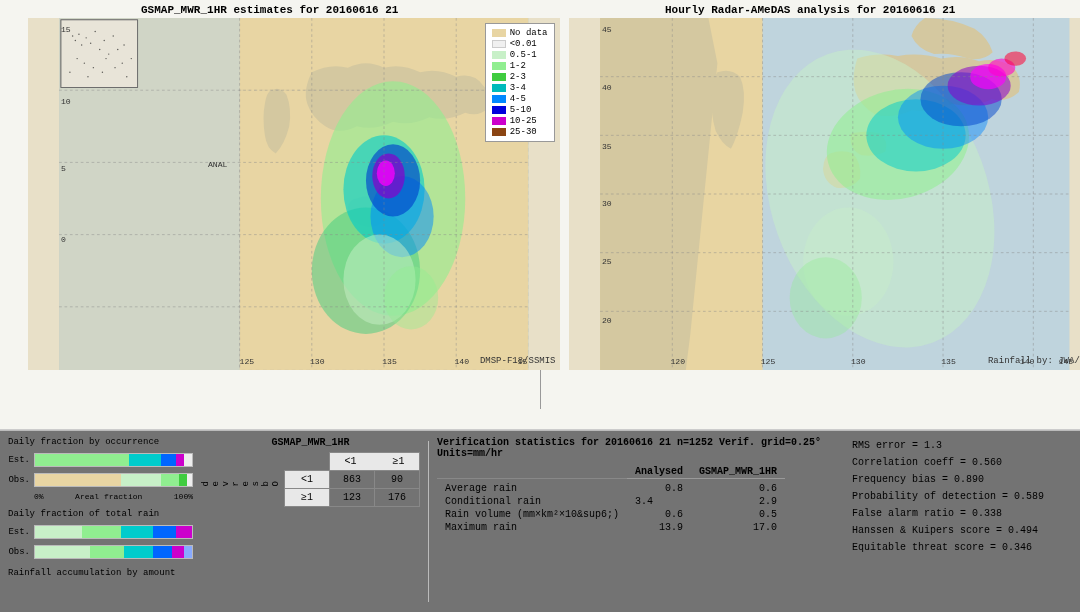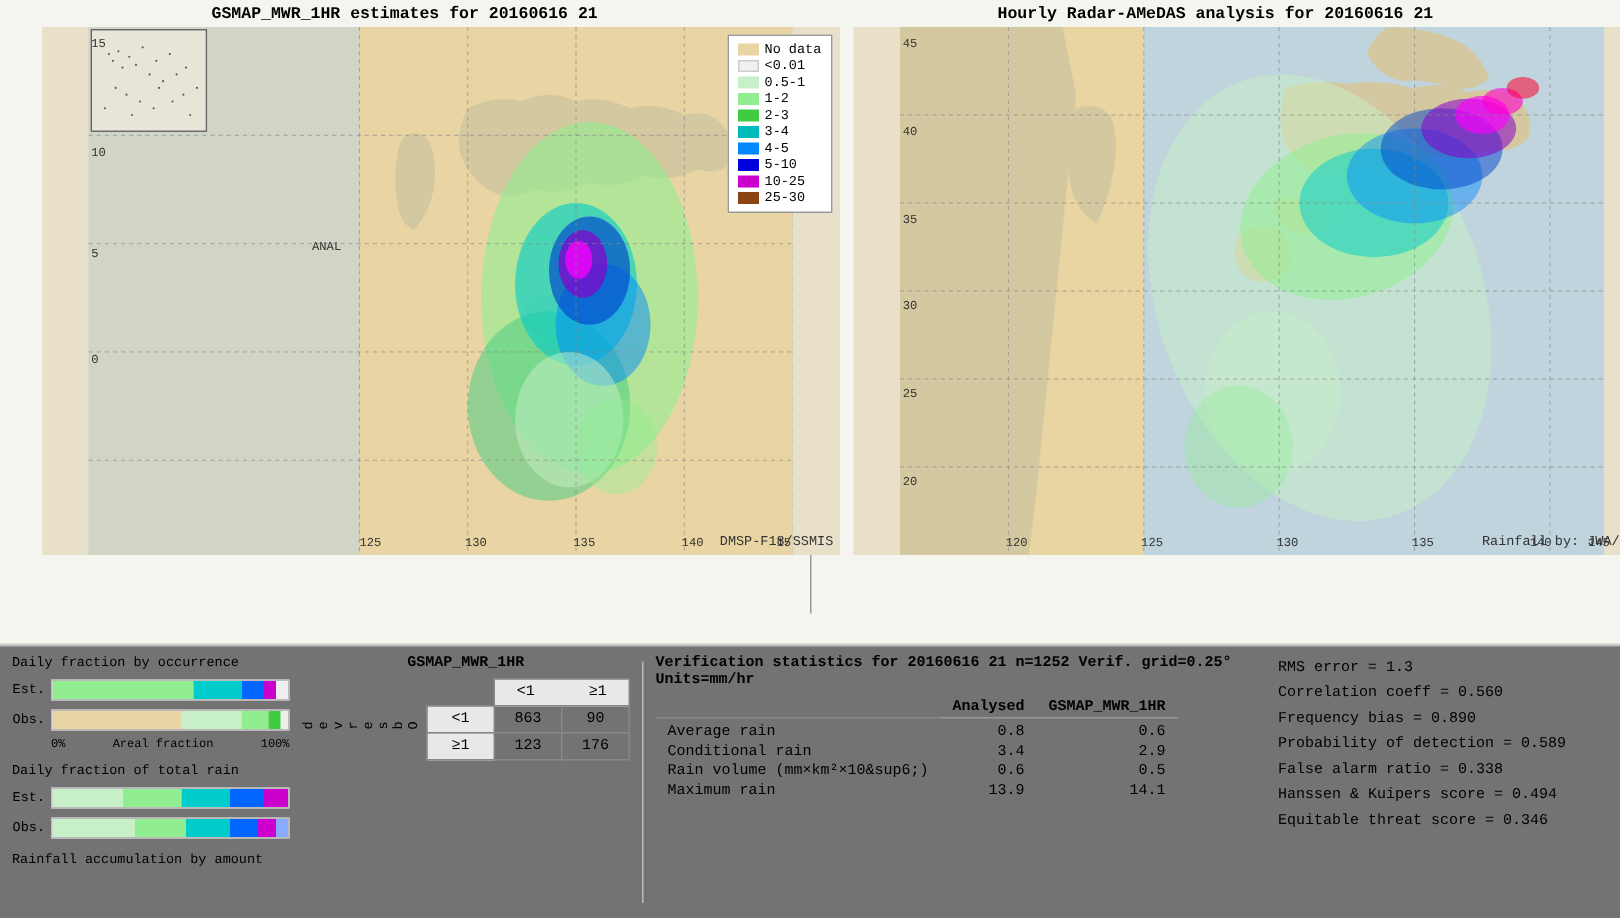--- a/index.html
+++ b/index.html
@@ -573,32 +573,32 @@
             <tr>
               <td colspan="3" style="border-top:1px solid #888;padding:0;height:3px;"></td>
             </tr>
             <tr>
               <td>Average rain</td>
               <td style="text-align:right;">0.8</td>
               <td style="text-align:right;">0.6</td>
             </tr>
             <tr>
               <td>Conditional rain</td>
-              <td style="text-align:right;">3.4</td>
+              <td style="">3.4</td>
               <td style="text-align:right;">2.9</td>
             </tr>
             <tr>
               <td>Rain volume (mm×km²×10&amp;sup6;)</td>
               <td style="text-align:right;">0.6</td>
               <td style="text-align:right;">0.5</td>
             </tr>
             <tr>
               <td>Maximum rain</td>
               <td style="text-align:right;">13.9</td>
-              <td style="text-align:right;">14.1</td>
+              <td style="text-align:right;">17.0</td>
             </tr>
           </tbody>
         </table>
       </div>
     </div>
 
     <div class="right-stats">
       <div class="stat-line">RMS error = 1.3</div>
       <div class="stat-line">Correlation coeff = 0.560</div>
       <div class="stat-line">Frequency bias = 0.890</div>

